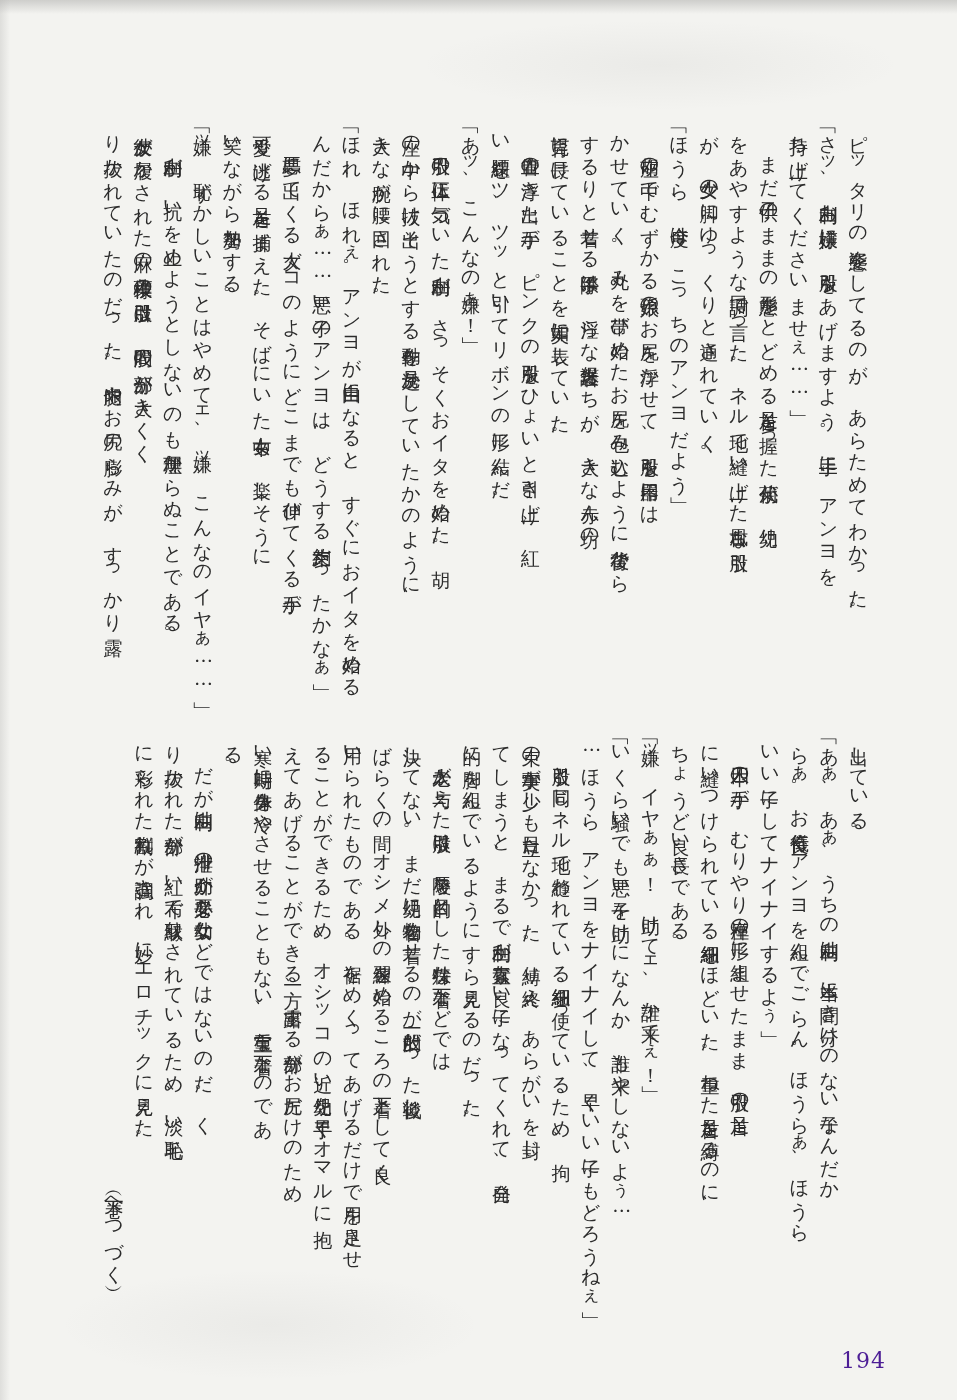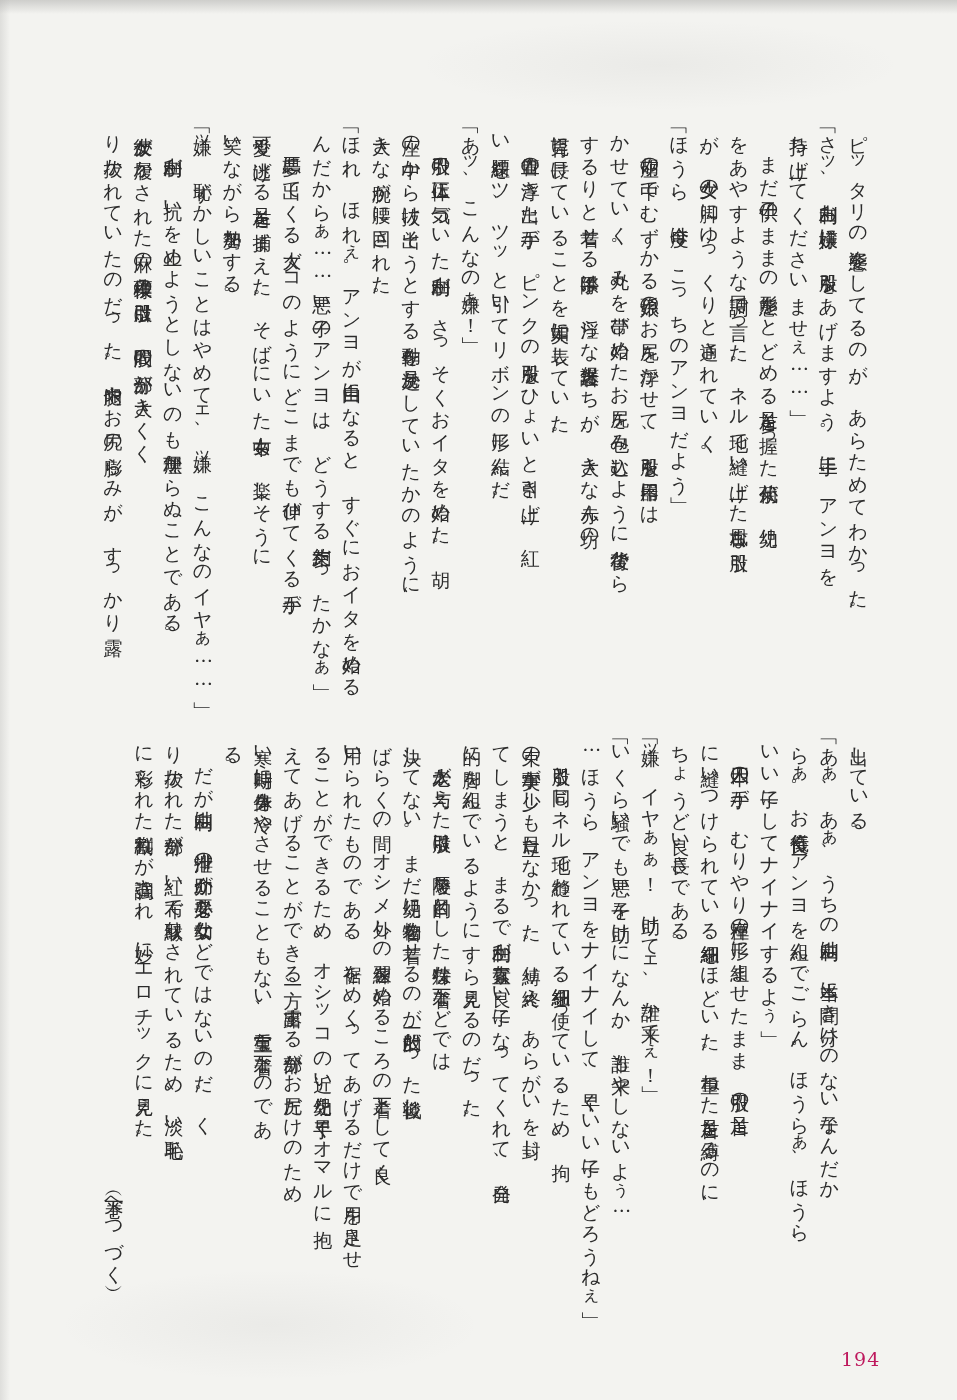--- a/index.html
+++ b/index.html
@@ -44,22 +44,22 @@
   .vblock .line {
     height: 100%;
     white-space: nowrap;
   }
   .vblock .line.indent { text-indent: 20px; }
   .vblock .line.align-end { text-align: end; padding-bottom: 12px; }
   #page-number {
     position: absolute;
     left: 841px;
     top: 1348px;
-    font-size: 19px;
-    color: #be185d;
+    font-size: 22px;
+    color: #4c1d95;
     letter-spacing: 1px;
   }
 </style>
 </head>
 <body>
 
 <div id="page">
   <div class="edge-top"></div>
   <div class="edge-left"></div>
   <div class="bleed" style="left:420px; top:20px; width:480px; height:90px;"></div>

